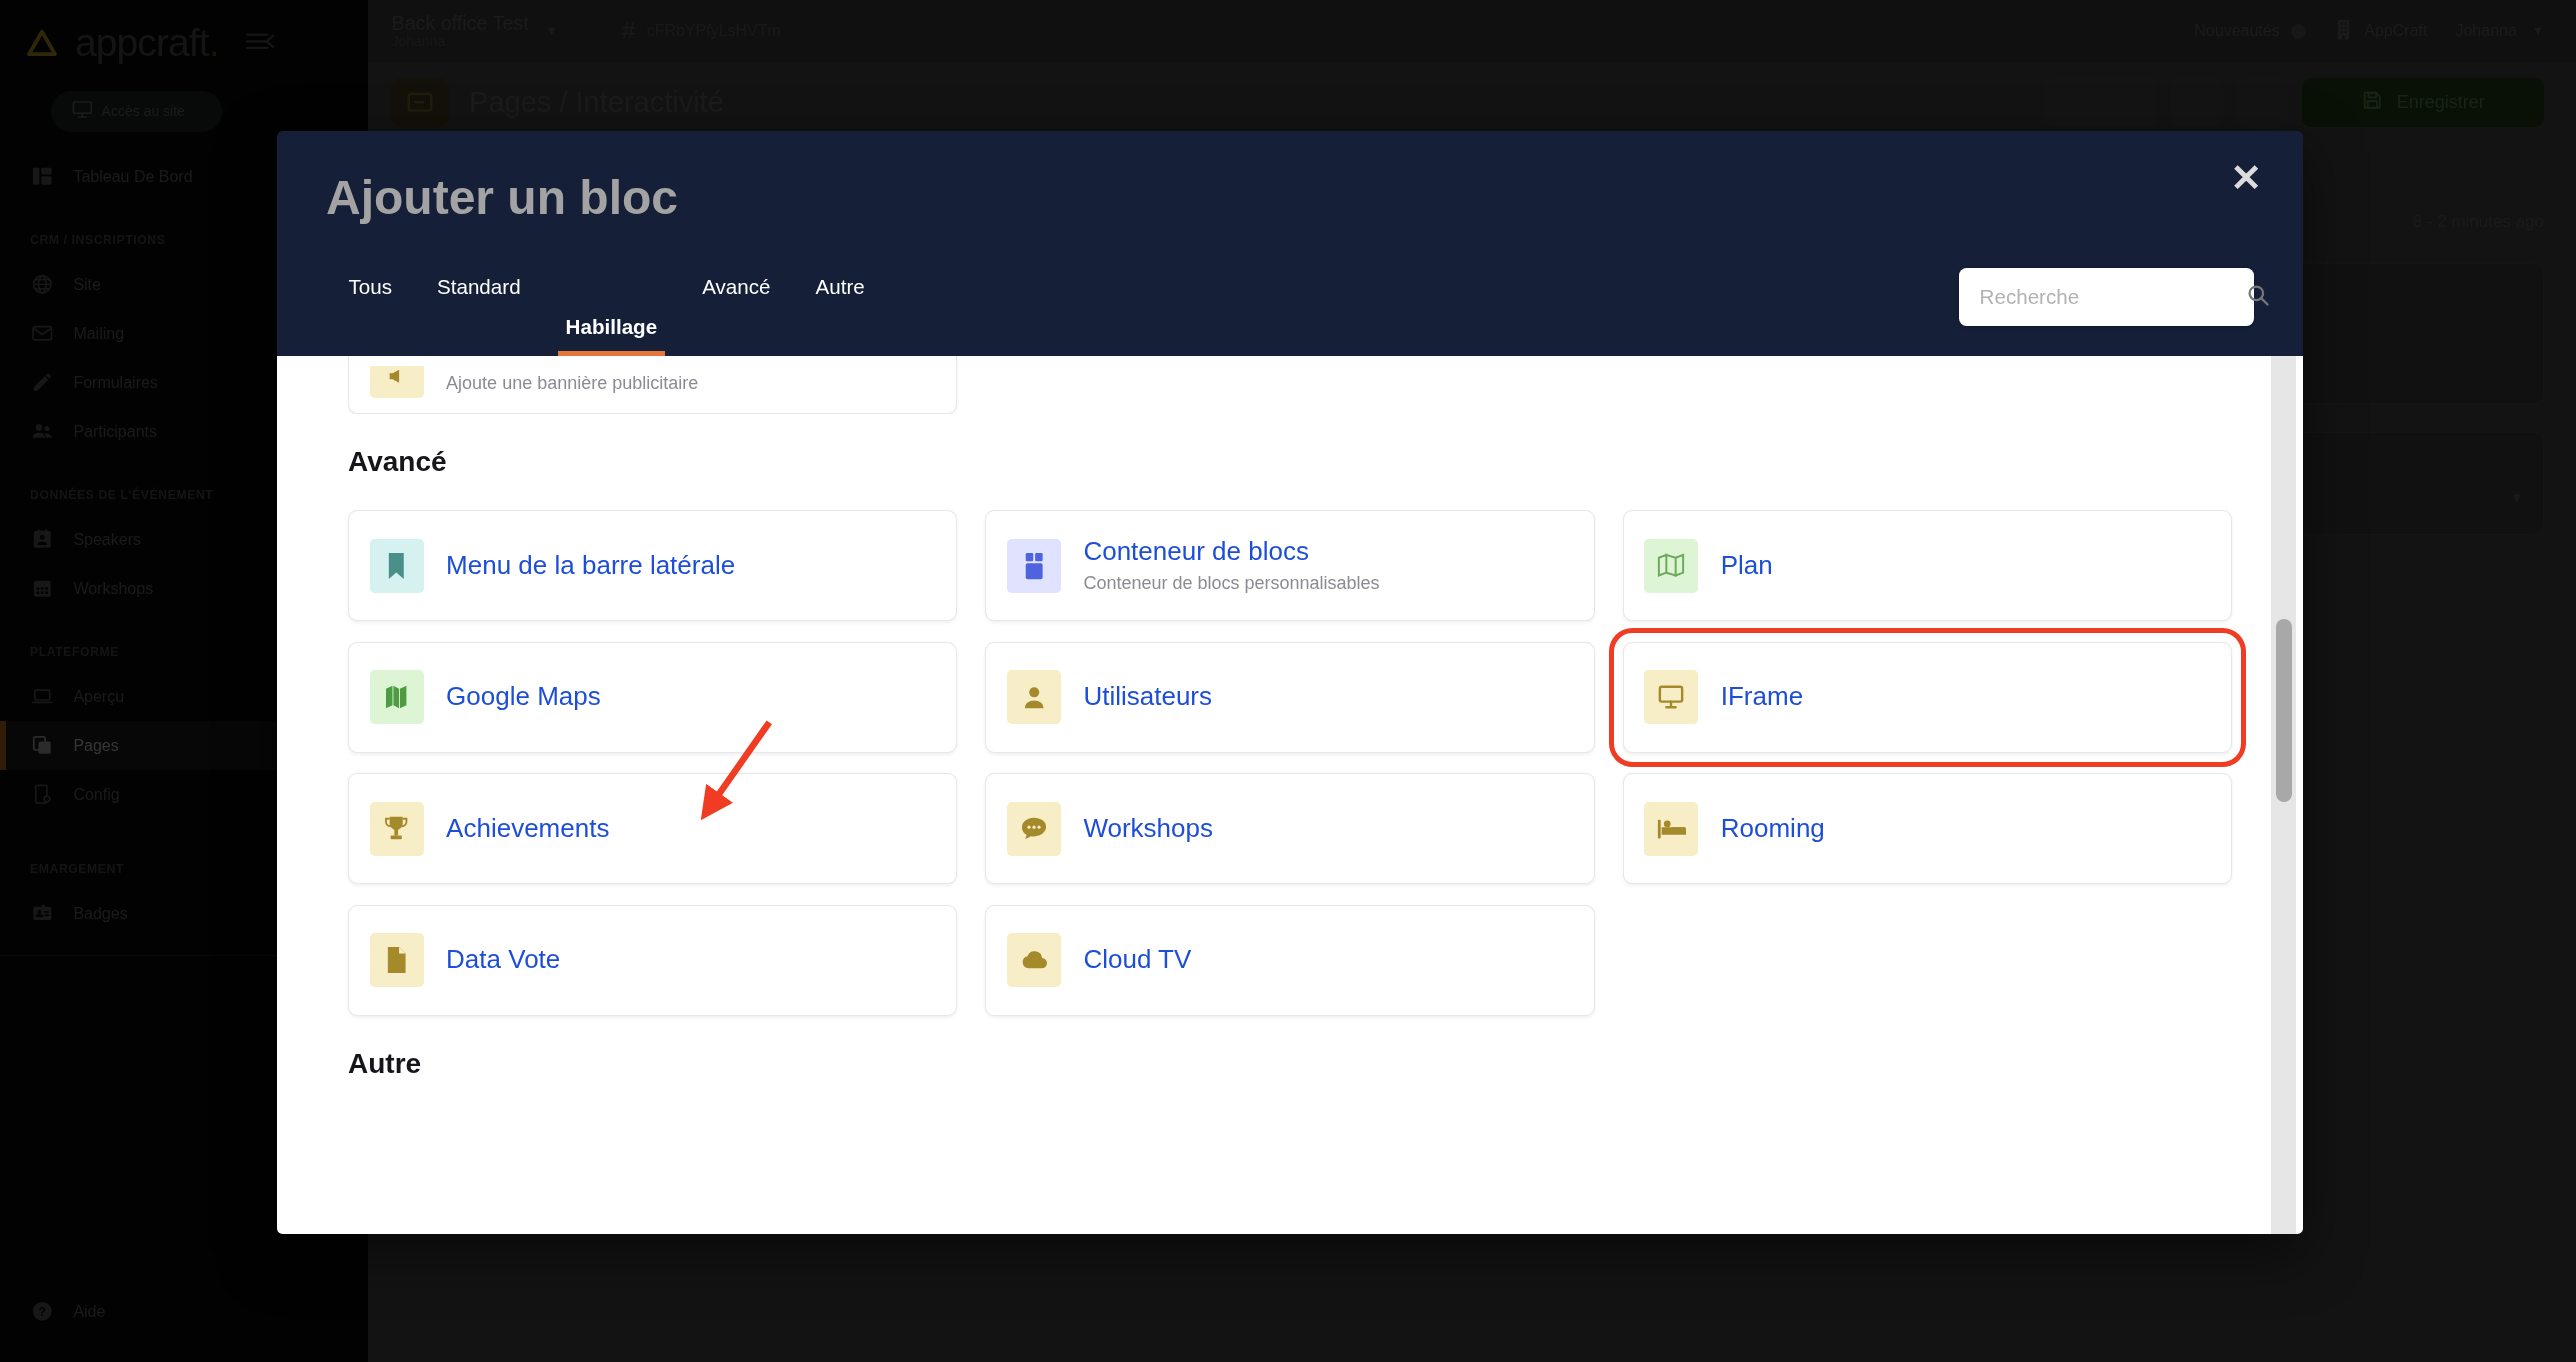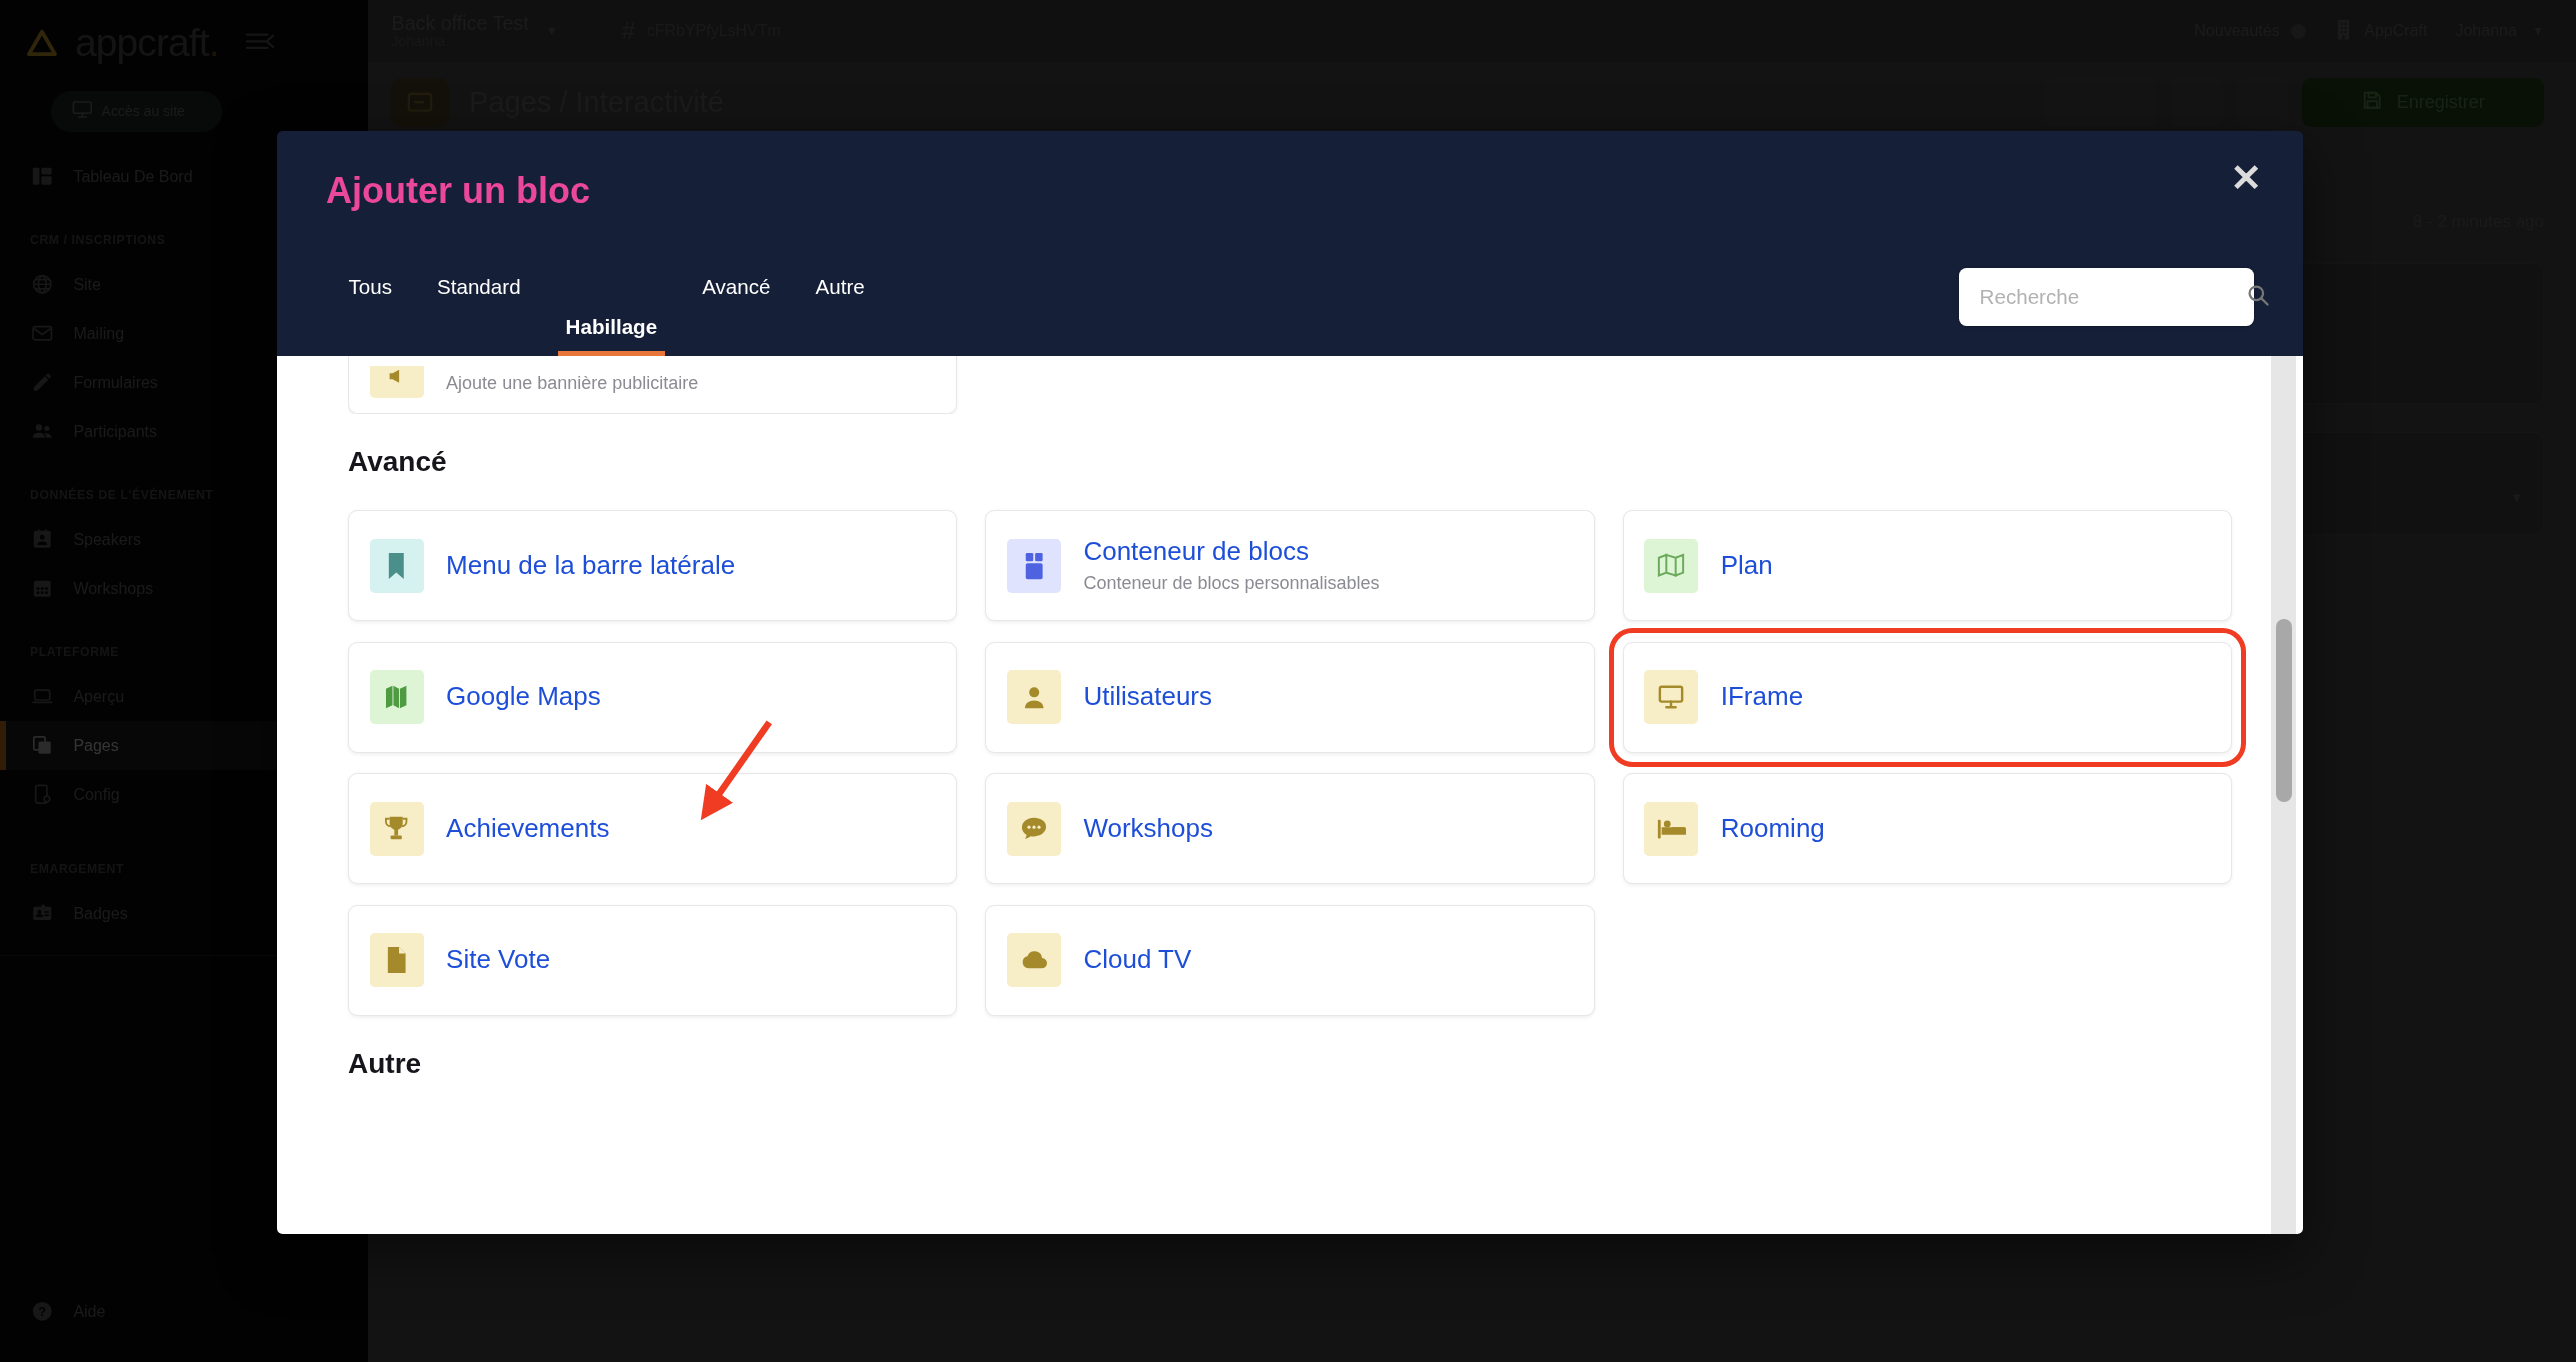--- a/index.html
+++ b/index.html
@@ -103,21 +103,21 @@
   
   #modal {
     position: absolute; left: 277px; top: 131px; width: 2026px; height: 1103px;
     border-radius: 5.6px; overflow: hidden;
     box-shadow: 0 19px 56px rgba(0,0,0,.5);
   }
   #modal-head {
     background: #151f38; height: 225px; position: relative; padding: 0 49px;
   }
   #modal-title {
-    color: #ec4899; font-size: 36px; font-weight: 700; padding-top: 39px;
+    color: #a3a3a3; font-size: 48px; font-weight: 700; padding-top: 39px;
   }
   #modal-close {
     position: absolute; right: 41px; top: 28px; color: #dcdcdc; font-size: 38px;
     line-height: 1; cursor: pointer; font-weight: 700;
   }
   #modal-tabs {
     position: absolute; left: 49px; bottom: 0; display: flex; gap: 0;
   }
   .mtab {
     color: #ffffff; font-size: 20.6px; padding: 0 22.5px 17px; position: relative;
@@ -597,21 +597,21 @@
       </div>
 
       <div class="block-card">
         <div class="bc-icon" style="background:#f7eec8;">
           <svg width="22.5" height="28" viewBox="0 0 24 30" fill="#a58a2b">
               <path d="M3 1h12l7 7v21H3z"></path>
               <path d="M15 1v7h7" fill="#f7eec8"></path>
             </svg>
         </div>
         <div class="bc-text">
-          <div class="bc-title">Site Vote</div>
+          <div class="bc-title">Data Vote</div>
         </div>
       </div>
 
       <div class="block-card">
         <div class="bc-icon" style="background:#f7eec8;">
           <svg width="30" height="22.5" viewBox="0 0 32 24" fill="#a58a2b">
               <path d="M24.6 9.6A8.1 8.1 0 009 7.6 6.6 6.6 0 0010 20.6h14.2a5.5 5.5 0 00.4-11z"></path>
             </svg>
         </div>
         <div class="bc-text">

